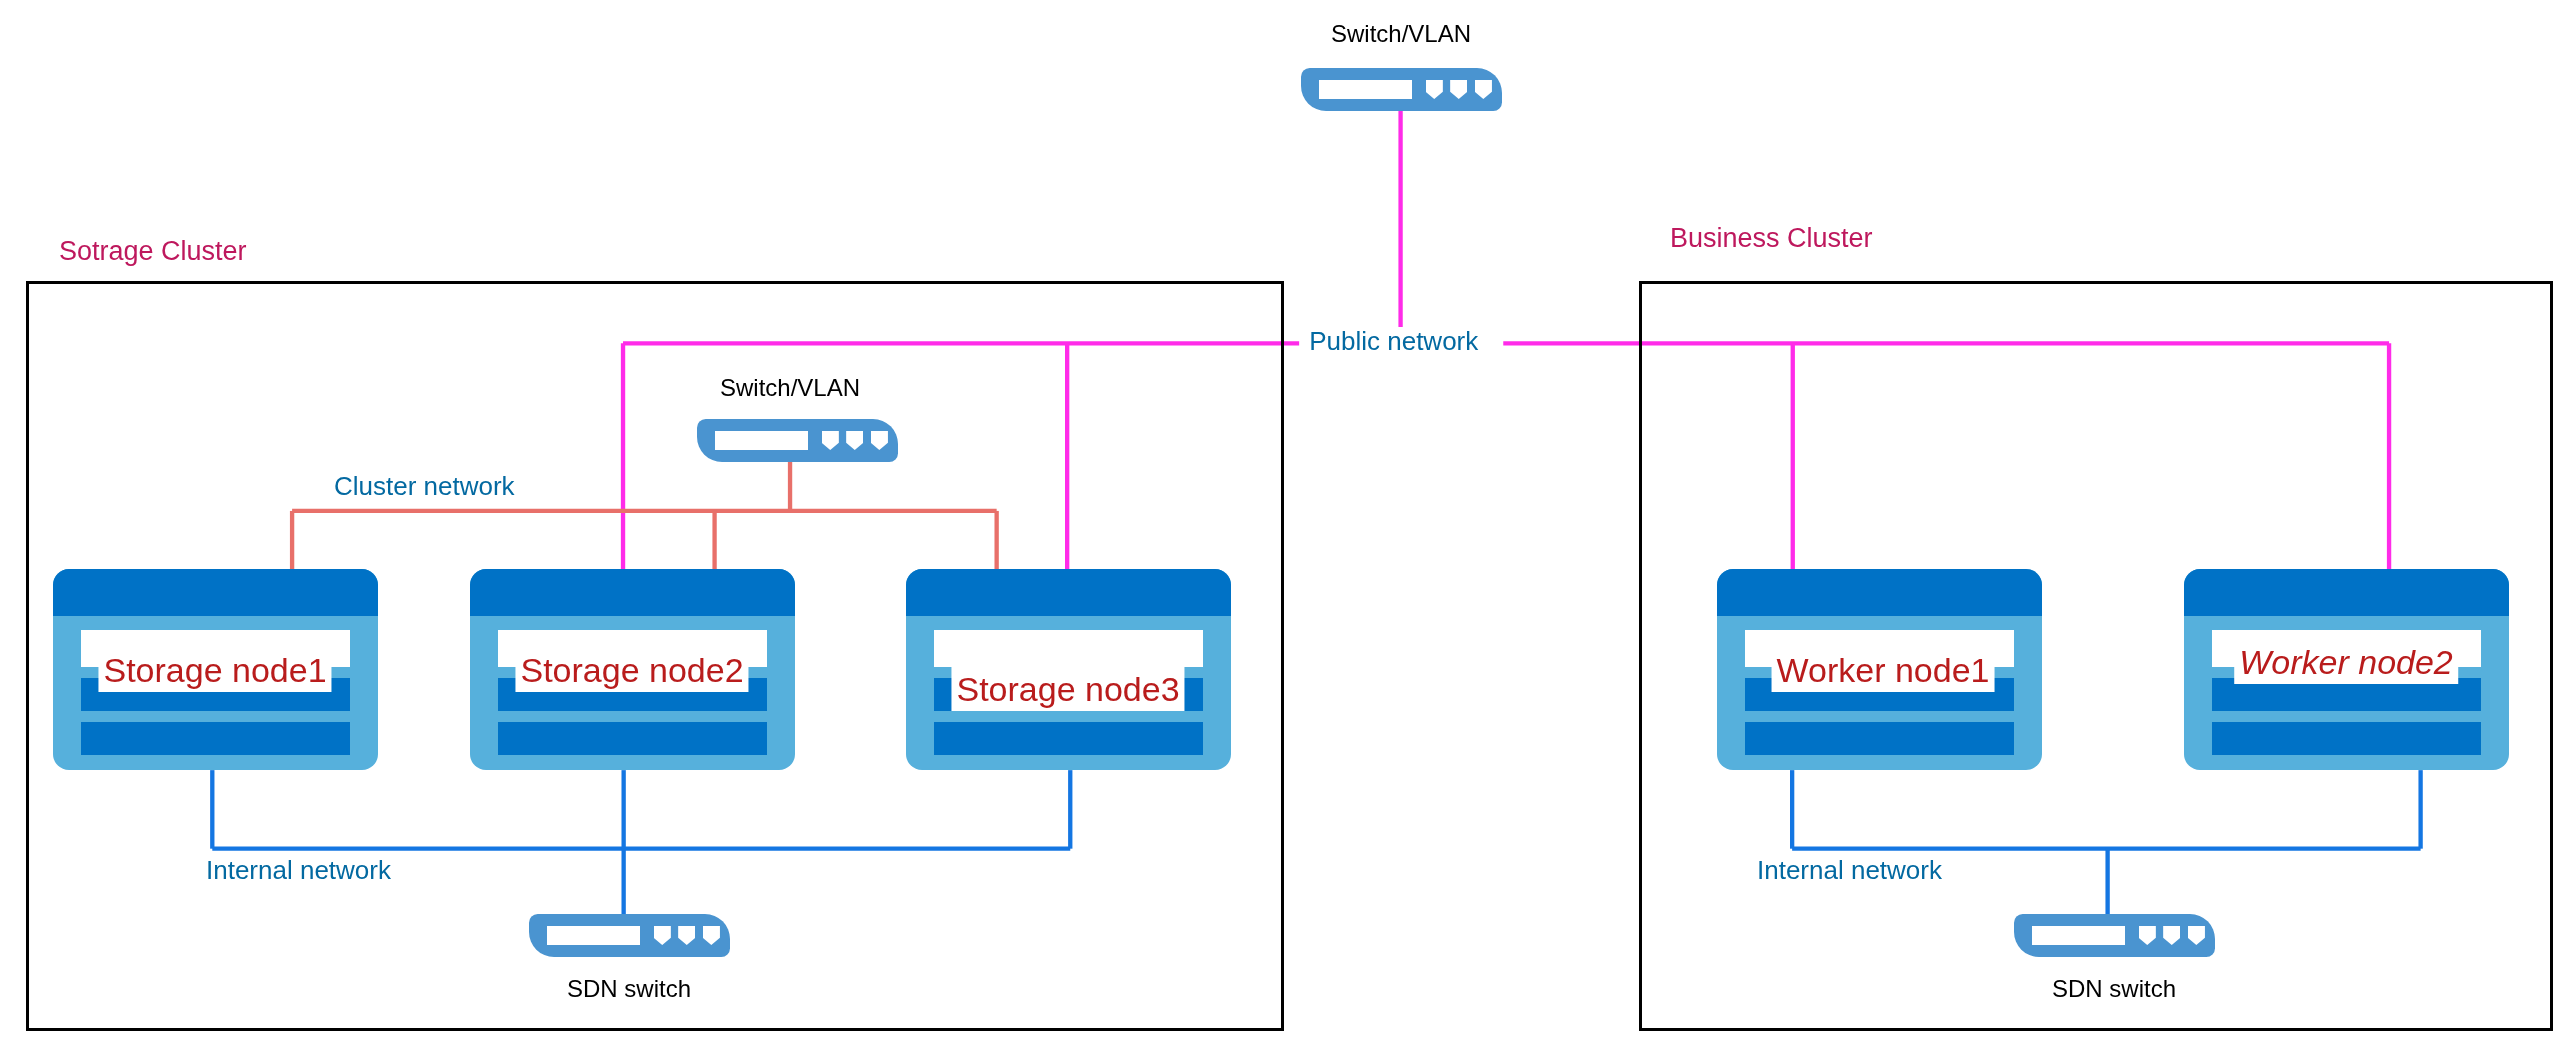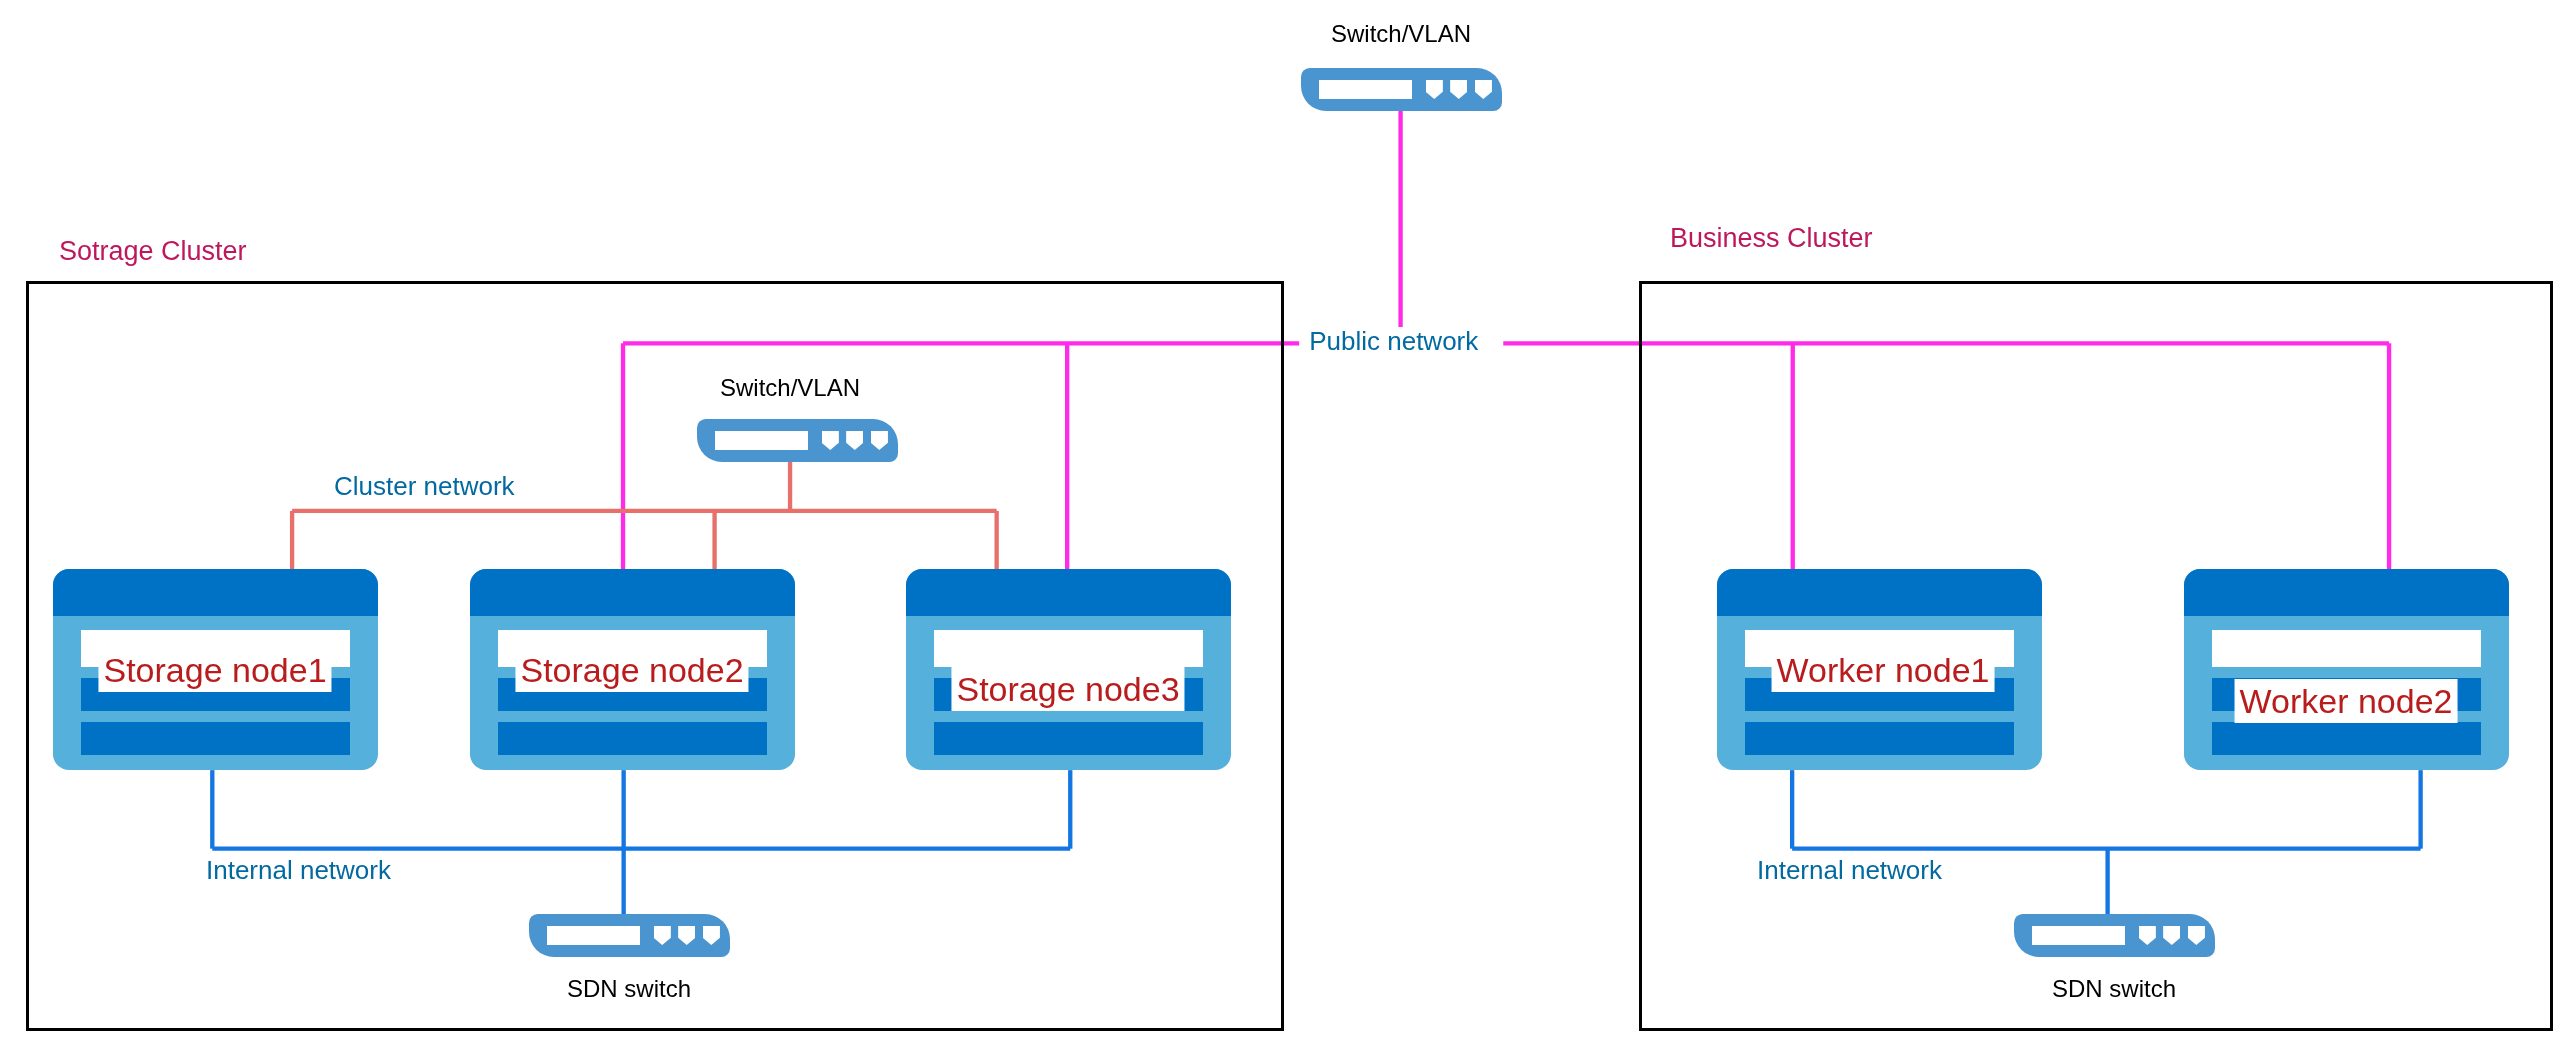--- a/index.html
+++ b/index.html
@@ -227,21 +227,21 @@
   </div>
   <div class="node-label" style="left:1883px;top:648px;">Worker node1</div>
 
   <div class="node" style="left:2184px;top:569px;width:325px;height:201px;">
     <div class="shell"></div>
     <div class="cap"></div>
     <div class="bay white"></div>
     <div class="bay b1"></div>
     <div class="bay b2"></div>
   </div>
-  <div class="node-label" style="left:2346px;top:679px;">Worker node2</div>
+  <div class="node-label" style="left:2346px;top:640px;font-style:italic;">Worker node2</div>
 
   <div class="net-label" style="left:1757px;top:857px;">Internal network</div>
 
   <div class="switch" style="left:2014px;top:914px;width:201px;height:43px;">
     <div class="body"></div>
     <div class="slot"></div>
     <div class="ports">
       <span class="port"></span>
       <span class="port"></span>
       <span class="port"></span>

